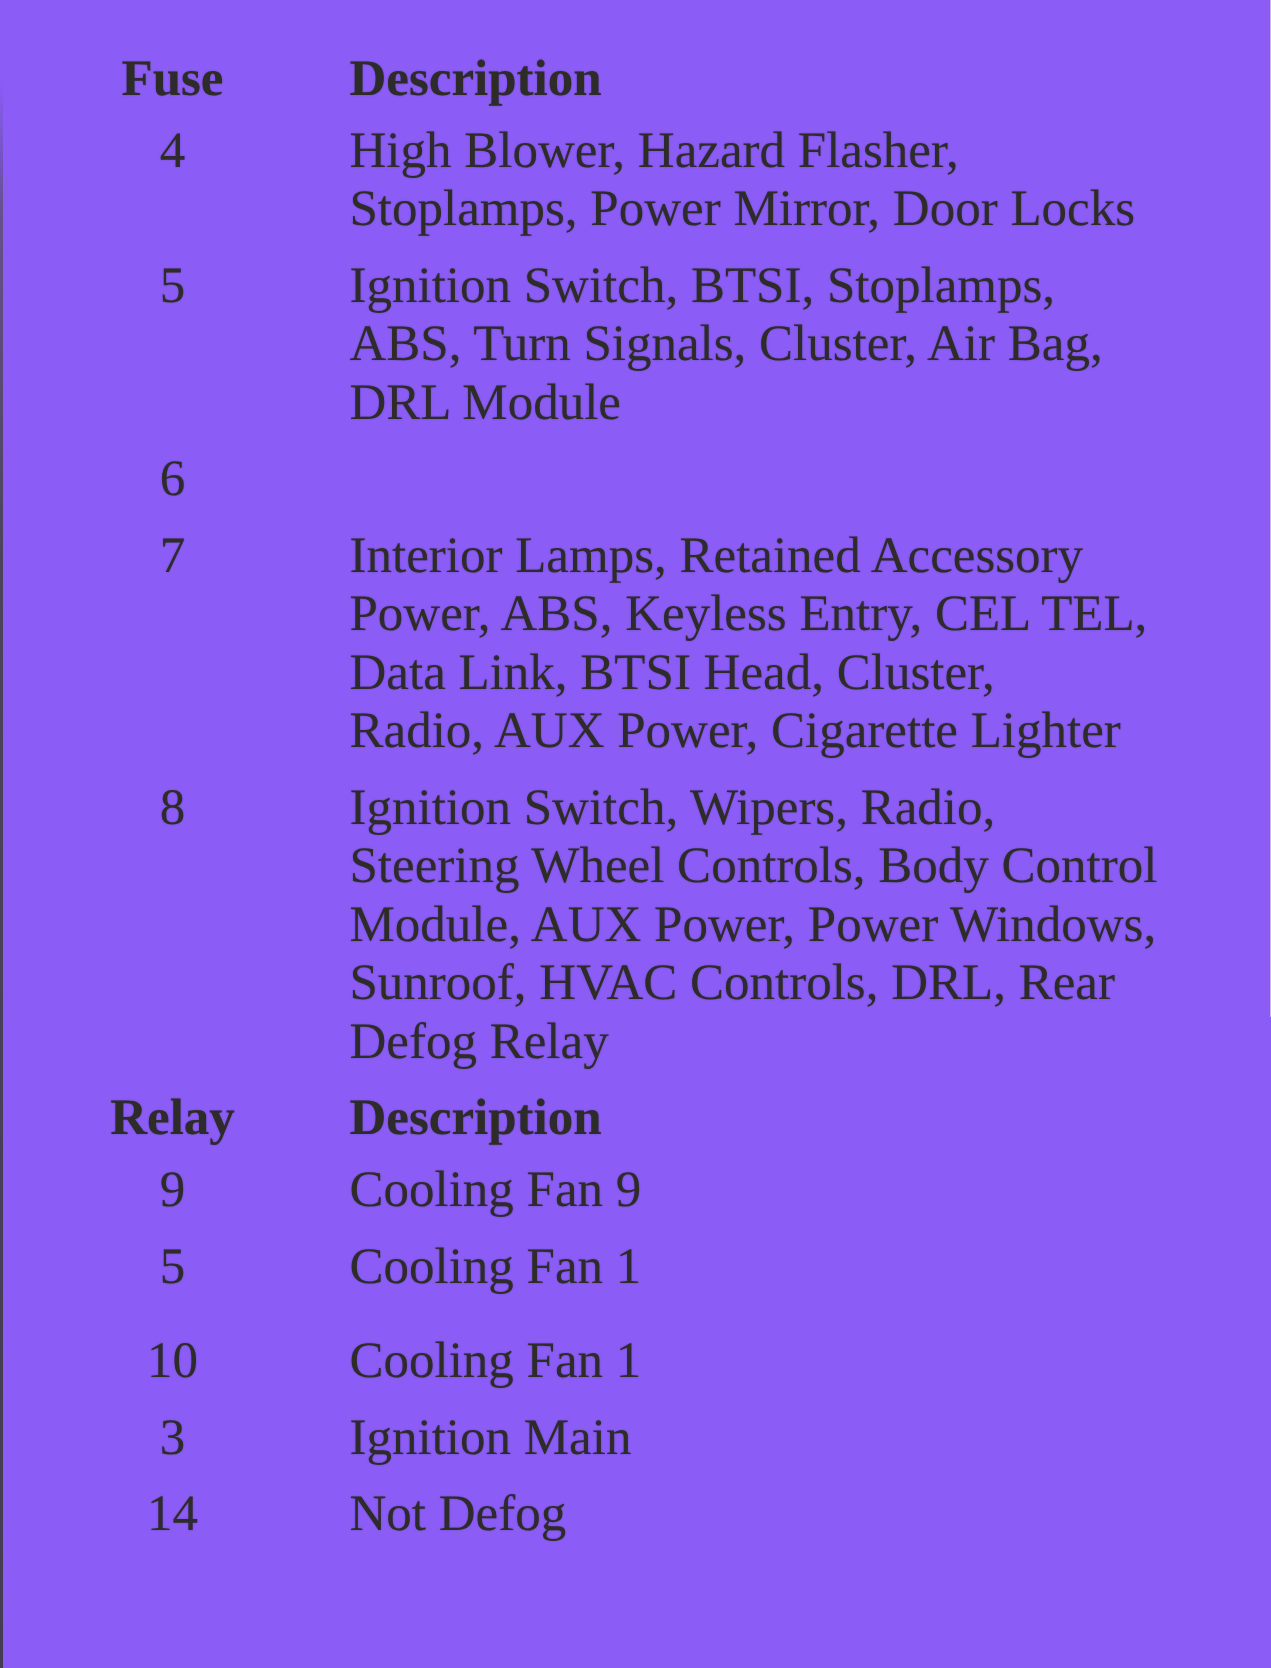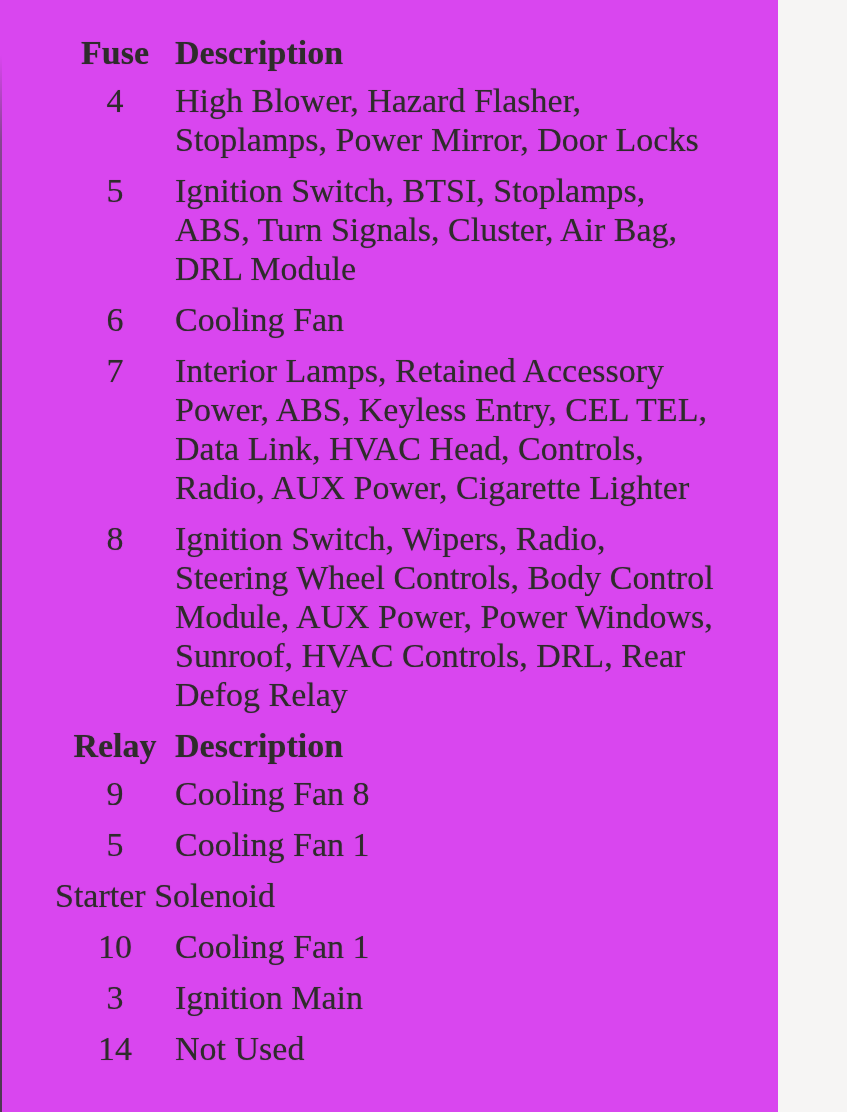--- a/index.html
+++ b/index.html
@@ -2,23 +2,23 @@
 <html><head>
 <meta charset="utf-8">
 <style>
   html, body {
     margin: 0;
     padding: 0;
     background: #f6f5f4;
   }
   .scan-page {
     position: relative;
-    width: 778px;
+    width: 847px;
     height: 1112px;
-    background: #d946ef;
+    background: #8b5cf6;
     overflow: hidden;
     font-family: "Liberation Serif", serif;
     font-size: 34px;
     line-height: 39px;
     color: #2e2c2b;
     text-shadow: 0 0 1px rgba(46,44,43,0.45);
   }
   .edge-line {
     position: absolute;
     left: 0;
@@ -42,20 +42,21 @@
     margin-bottom: 9px;
     font-weight: bold;
   }
   .id-cell {
     flex: none;
     width: 120px;
     text-align: center;
   }
   .desc-cell {
     flex: none;
+    margin-left: 58px;
     white-space: pre;  
   }
 </style>
 </head>
 <body>
 
 <div class="scan-page">
 
   <div class="edge-line"></div>
 
@@ -75,28 +76,27 @@
 
       <div class="row">
         <div class="id-cell">5</div>
         <div class="desc-cell">Ignition Switch, BTSI, Stoplamps,
 ABS, Turn Signals, Cluster, Air Bag,
 DRL Module</div>
       </div>
 
       <div class="row">
         <div class="id-cell">6</div>
-        <div class="desc-cell">Cooling Fan</div>
       </div>
 
       <div class="row">
         <div class="id-cell">7</div>
         <div class="desc-cell">Interior Lamps, Retained Accessory
 Power, ABS, Keyless Entry, CEL TEL,
-Data Link, HVAC Head, Controls,
+Data Link, BTSI Head, Cluster,
 Radio, AUX Power, Cigarette Lighter</div>
       </div>
 
       <div class="row">
         <div class="id-cell">8</div>
         <div class="desc-cell">Ignition Switch, Wipers, Radio,
 Steering Wheel Controls, Body Control
 Module, AUX Power, Power Windows,
 Sunroof, HVAC Controls, DRL, Rear
 Defog Relay</div>
@@ -104,42 +104,41 @@
     </section>
 
     <section>
       <div class="row header-row">
         <div class="id-cell">Relay</div>
         <div class="desc-cell">Description</div>
       </div>
 
       <div class="row">
         <div class="id-cell">9</div>
-        <div class="desc-cell">Cooling Fan 8</div>
+        <div class="desc-cell">Cooling Fan 9</div>
       </div>
 
       <div class="row">
         <div class="id-cell">5</div>
         <div class="desc-cell">Cooling Fan 1</div>
       </div>
 
       <div class="row">
-        <div class="desc-cell">Starter Solenoid</div>
       </div>
 
       <div class="row">
         <div class="id-cell">10</div>
         <div class="desc-cell">Cooling Fan 1</div>
       </div>
 
       <div class="row">
         <div class="id-cell">3</div>
         <div class="desc-cell">Ignition Main</div>
       </div>
 
       <div class="row">
         <div class="id-cell">14</div>
-        <div class="desc-cell">Not Used</div>
+        <div class="desc-cell">Not Defog</div>
       </div>
     </section>
 
   </div>
 </div>
 
 </body></html>

